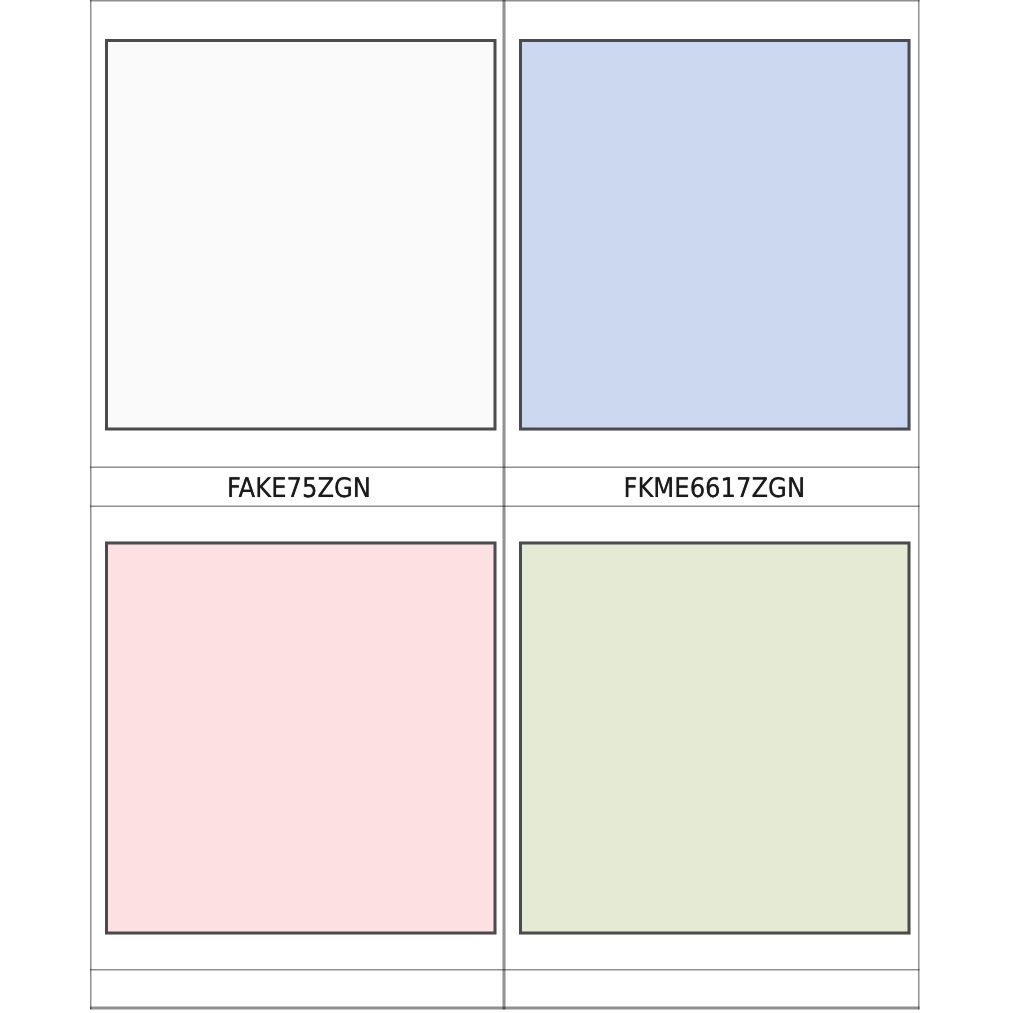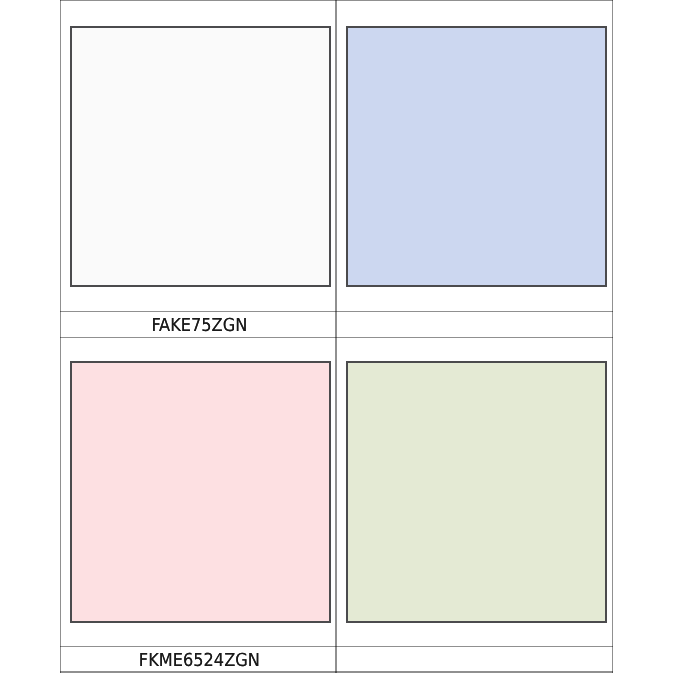--- a/index.html
+++ b/index.html
@@ -86,26 +86,26 @@
     <div class="cell swatch-cell" style="left:0;top:0;width:275.6px;height:310.6px">
       <div class="swatch" style="width: 260.8px; height: 261.2px; margin-left: 10.2px; margin-top: 26.2px; background-color: rgb(250, 250, 250); border-color: rgb(75, 75, 77);"></div>
     </div>
     <div class="cell swatch-cell" style="left:277px;top:0;width:275.2px;height:310.6px">
       <div class="swatch" style="width: 260.8px; height: 261.2px; margin-left: 9.2px; margin-top: 26.2px; background-color: rgb(204, 215, 240); border-color: rgb(75, 75, 77);"></div>
     </div>
 
     <div class="cell label-cell" style="left:0;top:310.6px;width:275.6px;height:26px">
       <span>FAKE75ZGN</span>
     </div>
+    <div class="cell label-cell" style="left:277px;top:310.6px;width:275.2px;height:26px">
+      <span>FKME6617ZGN</span>
+    </div>
 
     <div class="cell swatch-cell" style="left:0;top:336.6px;width:275.6px;height:309px">
       <div class="swatch" style="width: 260.8px; height: 261.4px; margin-left: 10.2px; margin-top: 24.6px; background-color: rgb(253, 224, 226); border-color: rgb(75, 75, 77);"></div>
     </div>
     <div class="cell swatch-cell" style="left:277px;top:336.6px;width:275.2px;height:309px">
       <div class="swatch" style="width: 260.8px; height: 261.4px; margin-left: 9.2px; margin-top: 24.6px; background-color: rgb(228, 234, 212); border-color: rgb(75, 75, 77);"></div>
     </div>
 
-    <div class="cell label-cell" style="left:0;top:645.6px;width:275.6px;height:26px">
-      <span>FKME6524ZGN</span>
-    </div>
 
   </div>
 </div>
 
 </body></html>

